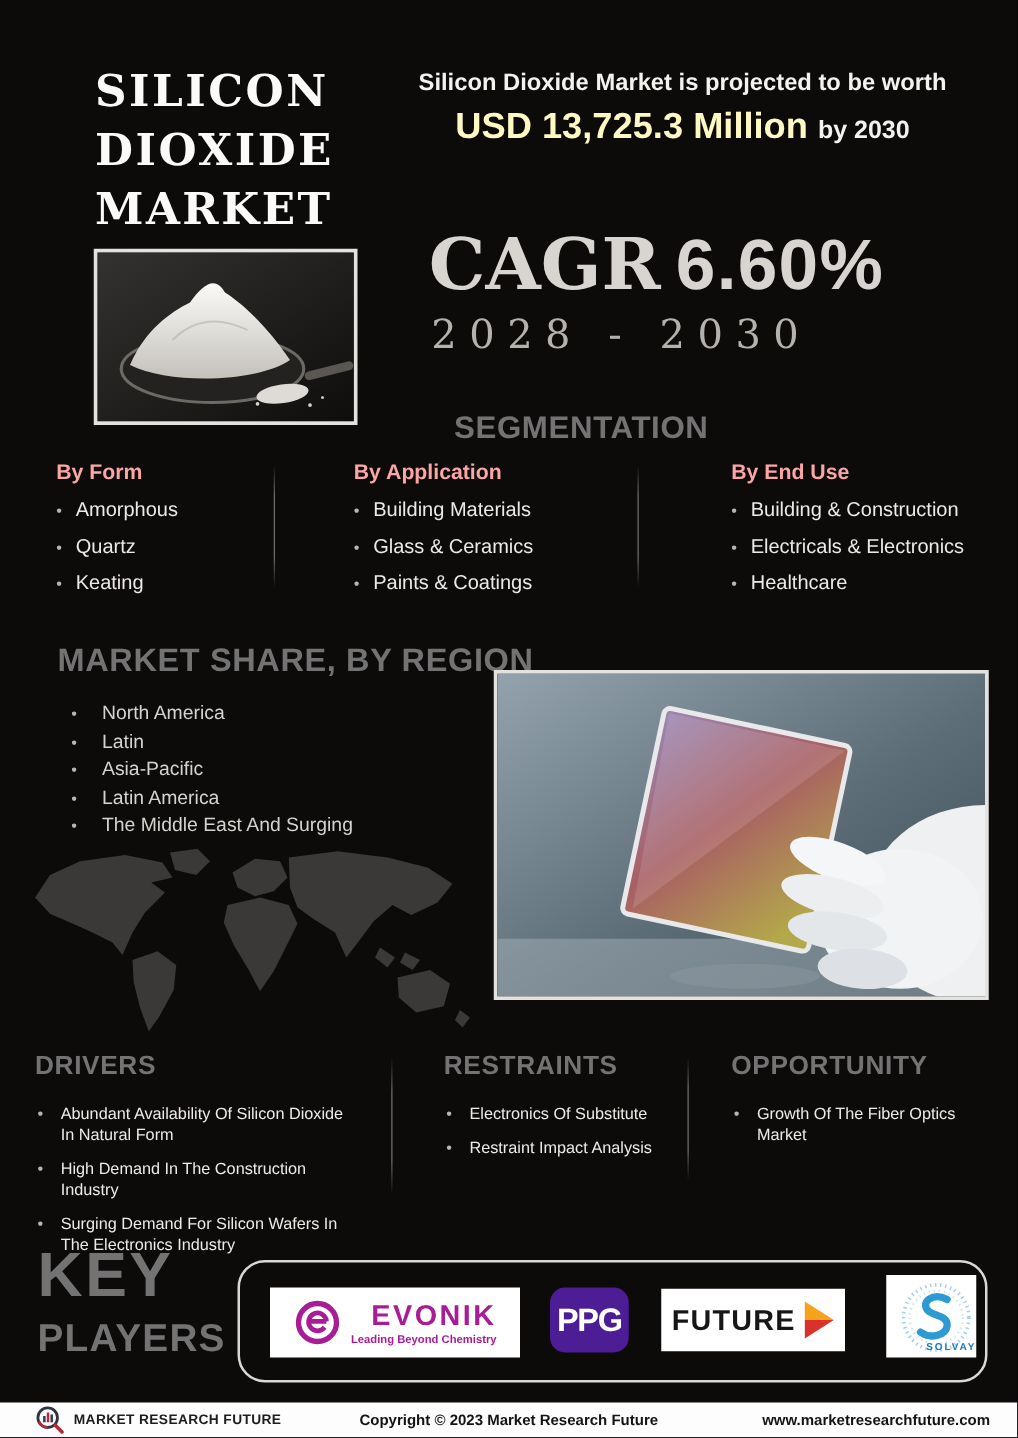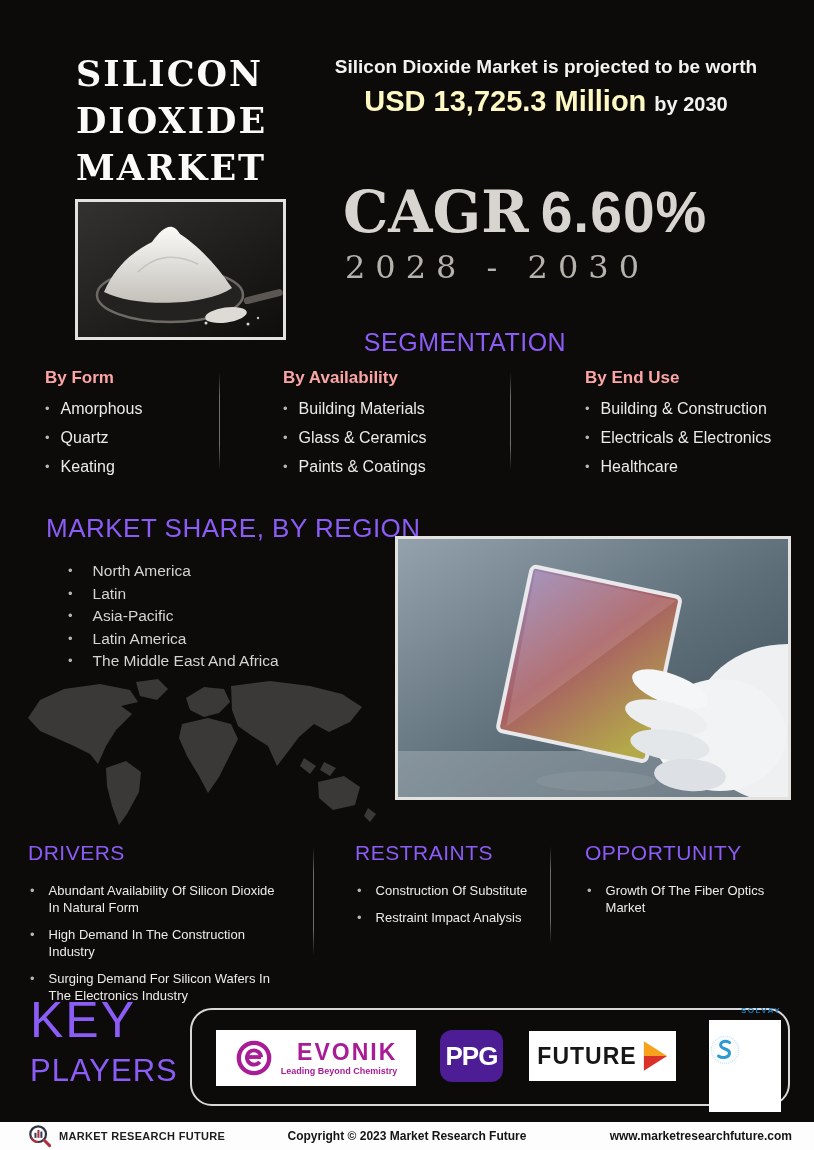--- a/index.html
+++ b/index.html
@@ -29,35 +29,35 @@
     left:345px; top:248px; color:#b5b2ae;
     font-family:"DejaVu Serif", serif; font-size:32px; letter-spacing:10px;
   }
 
   .photo-frame { border:3px solid #e4e2df; box-sizing:border-box; background:#111; }
   .powder-photo { left:75px; top:199px; width:211px; height:141px; }
   .wafer-photo  { left:395px; top:536px; width:396px; height:264px; }
   .photo-frame svg { display:block; width:100%; height:100%; }
 
   
-  .gold { color:#8b5cf6; font-weight:normal; }
+  .gold { color:#737373; font-weight:bold; }
   .seg-heading { left:330px; top:328px; width:270px; text-align:center; font-size:25px; letter-spacing:0.5px; }
   .ms-heading  { left:46px; top:513px; font-size:26px; letter-spacing:0.5px; }
   .sec-heading { font-size:21px; letter-spacing:0.5px; }
 
   
   .seg-col { color:#eceae7; }
   .seg-title { font-size:17px; font-weight:bold; color:#fca5a5; }
   .li { display:flex; align-items:flex-start; gap:11px; }
   .li::before { content:"•"; color:#b9b6b2; font-size:13px; line-height:inherit; }
   .seg-col .li { margin-top:13px; font-size:16px; line-height:16px; }
   .vdiv { width:1px; background:linear-gradient(to bottom, rgba(255,255,255,0), rgba(255,255,255,0.4) 25%, rgba(255,255,255,0.4) 75%, rgba(255,255,255,0)); }
 
   
-  .regions { left:68px; top:556px; color:#d5d3d0; font-size:15.5px; }
+  .regions { left:57px; top:556px; color:#d5d3d0; font-size:15.5px; }
   .regions .li { margin-top:7px; line-height:15.5px; gap:20px; }
 
   
   .blist { color:#edebe8; font-size:13px; line-height:17px; }
   .blist .li { margin-top:10px; gap:14px; }
 
   
   .kp-heading { left:30px; top:995px; line-height:1; }
   .kp-line1 { font-size:50px; letter-spacing:2px; }
   .kp-line2 { font-size:31px; letter-spacing:1px; margin-top:10px; }
@@ -68,21 +68,21 @@
   .logo-box { position:absolute; background:#fff; }
   .evonik { left:24px; top:20px; width:200px; height:56px; display:flex; align-items:center; justify-content:center; gap:8px; }
   .evonik-text { display:flex; flex-direction:column; align-items:flex-end; }
   .evonik-name { color:#a81c96; font-weight:bold; font-size:23px; letter-spacing:2px; line-height:23px; }
   .evonik-tag  { color:#a81c96; font-weight:bold; font-size:9px; margin-top:2px; }
   .ppg { left:248px; top:20px; width:63px; height:52px; background:#4c1d95; border-radius:12px;
          display:flex; align-items:center; justify-content:center; }
   .ppg-name { color:#fff; font-weight:bold; font-size:26px; letter-spacing:-1px; }
   .cabot { left:337px; top:21px; width:147px; height:50px; display:flex; align-items:center; justify-content:center; gap:5px; }
   .cabot-name { color:#161616; font-weight:bold; font-size:23px; letter-spacing:1px; }
-  .solvay { left:517px; top:10px; width:72px; height:92px; display:flex; flex-direction:row; align-items:flex-start; justify-content:center; }
+  .solvay { left:517px; top:10px; width:72px; height:66px; display:flex; flex-direction:column; align-items:flex-end; justify-content:center; }
   .solvay-name { color:#1b79b8; font-weight:bold; font-size:8px; letter-spacing:1.5px; margin-top:-14px; }
 
   
   .footer { left:0; top:1122px; width:814px; height:28px; background:#fdfdfd; }
   .footer-brand { position:absolute; left:28px; top:0; height:28px; display:flex; align-items:center; gap:7px; }
   .footer-brand-name { font-size:11px; font-weight:bold; color:#1d1d1d; letter-spacing:0.3px; }
   .footer-copy { position:absolute; left:0; right:0; top:0; height:28px; display:flex; align-items:center; justify-content:center;
                  font-size:12px; font-weight:bold; color:#141414; }
   .footer-site { position:absolute; right:22px; top:0; height:28px; display:flex; align-items:center;
                  font-size:12px; font-weight:bold; color:#141414; }
@@ -138,41 +138,41 @@
 
   <div class="abs seg-col" style="left:45px; top:368px; width:170px;">
     <div class="seg-title">By Form</div>
     <div class="li">Amorphous</div>
     <div class="li">Quartz</div>
     <div class="li">Keating</div>
   </div>
   <div class="abs vdiv" style="left:219px; top:372px; height:98px;"></div>
 
   <div class="abs seg-col" style="left:283px; top:368px; width:215px;">
-    <div class="seg-title">By Availability</div>
+    <div class="seg-title">By Application</div>
     <div class="li">Building Materials</div>
     <div class="li">Glass &amp; Ceramics</div>
     <div class="li">Paints &amp; Coatings</div>
   </div>
   <div class="abs vdiv" style="left:510px; top:372px; height:98px;"></div>
 
   <div class="abs seg-col" style="left:585px; top:368px; width:215px;">
     <div class="seg-title">By End Use</div>
     <div class="li">Building &amp; Construction</div>
     <div class="li">Electricals &amp; Electronics</div>
     <div class="li">Healthcare</div>
   </div>
 
   <div class="abs gold ms-heading">MARKET SHARE, BY REGION</div>
   <div class="abs regions">
     <div class="li">North America</div>
     <div class="li">Latin</div>
     <div class="li">Asia-Pacific</div>
     <div class="li">Latin America</div>
-    <div class="li">The Middle East And Africa</div>
+    <div class="li">The Middle East And Surging</div>
   </div>
 
   <div class="abs photo-frame wafer-photo">
     <svg viewBox="0 0 390 258" preserveAspectRatio="none">
       <defs>
         <linearGradient id="wbg" x1="0" y1="0" x2="1" y2="1">
           <stop offset="0" stop-color="#93a2ad"></stop>
             <stop offset="0.55" stop-color="#5d6d78"></stop>
             <stop offset="1" stop-color="#3c4c57"></stop>
         </linearGradient>
@@ -217,21 +217,21 @@
   <div class="abs blist" style="left:30px; top:872px; width:248px;">
     <div class="li">Abundant Availability Of Silicon Dioxide In Natural Form</div>
     <div class="li">High Demand In The Construction Industry</div>
     <div class="li">Surging Demand For Silicon Wafers In The Electronics Industry</div>
   </div>
 
   <div class="abs vdiv" style="left:313px; top:846px; height:110px;"></div>
 
   <div class="abs gold sec-heading" style="left:355px; top:841px;">RESTRAINTS</div>
   <div class="abs blist" style="left:357px; top:872px; width:190px;">
-    <div class="li">Construction Of Substitute</div>
+    <div class="li">Electronics Of Substitute</div>
     <div class="li">Restraint Impact Analysis</div>
   </div>
 
   <div class="abs vdiv" style="left:550px; top:846px; height:98px;"></div>
 
   <div class="abs gold sec-heading" style="left:585px; top:841px;">OPPORTUNITY</div>
   <div class="abs blist" style="left:587px; top:872px; width:215px;">
     <div class="li">Growth Of The Fiber Optics Market</div>
   </div>
 

